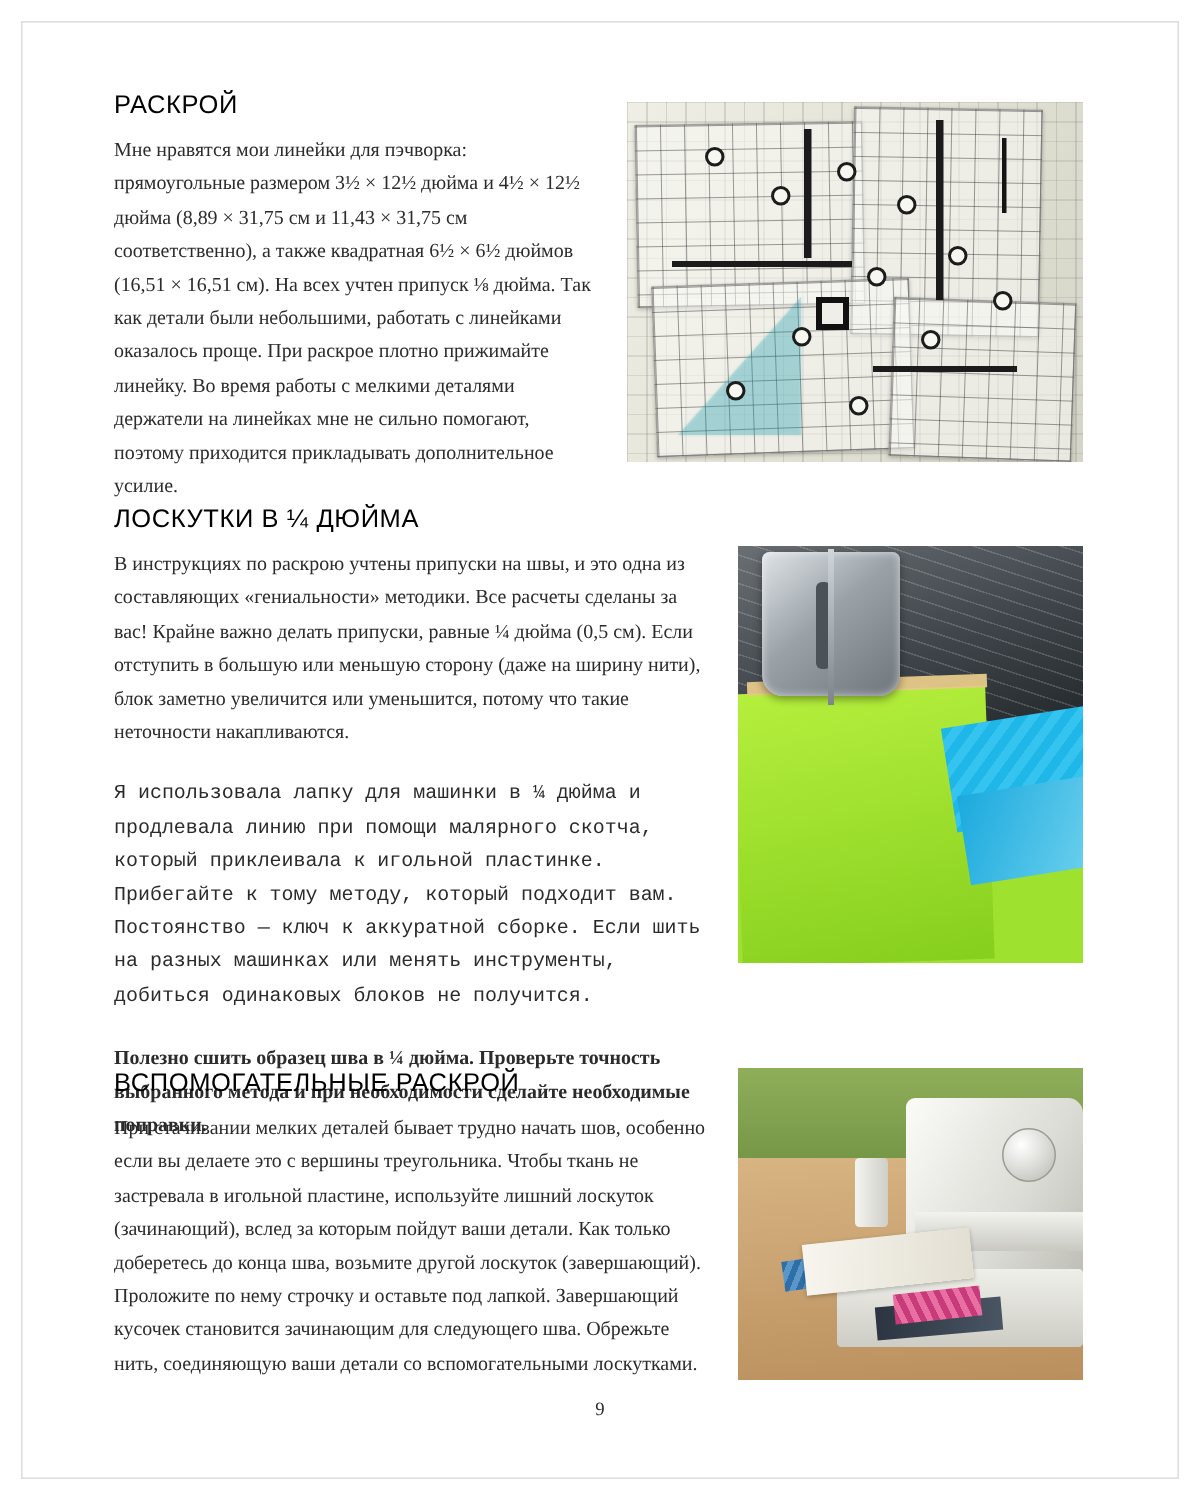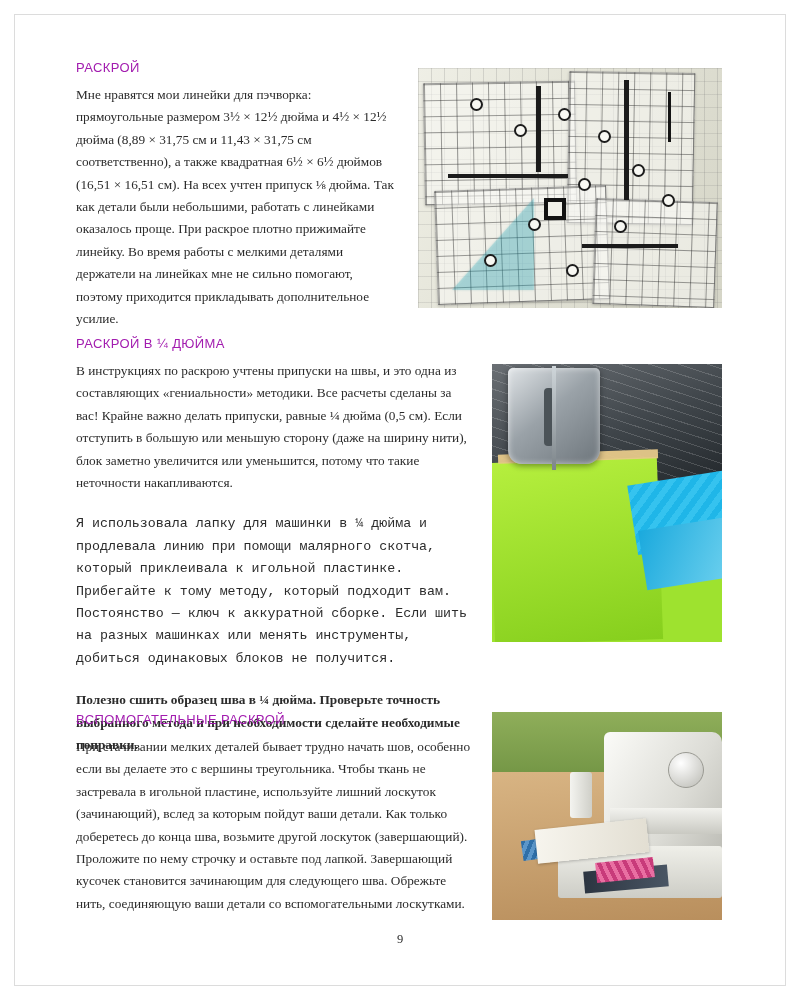--- a/index.html
+++ b/index.html
@@ -23,23 +23,23 @@
     height: 972px;
     border: 1px solid #dcdcdc;
     box-sizing: border-box;
   }
 
   
   .section {
     position: absolute;
   }
   .sec-heading {
-    color: #a21caf;
+    color: #000000;
     font-family: "Liberation Sans", sans-serif;
-    font-size: 13px;
+    font-size: 17px;
     letter-spacing: 0.4px;
     font-weight: normal;
     margin: 0 0 9px 0;
     white-space: nowrap;
   }
   .body-text {
     color: #2b2b2b;
     font-family: "Liberation Serif", serif;
     font-size: 13.3px;
     line-height: 22.4px;
@@ -318,21 +318,21 @@
     <div class="dot" style="left:244px; top:126px;"></div>
 
     <div class="blackbar" style="left:118px; top:18px; width:5px;  height:86px;"></div>
     <div class="blackbar" style="left:206px; top:12px; width:5px;  height:120px;"></div>
     <div class="blackbar" style="left:30px;  top:106px; width:120px; height:4px;"></div>
     <div class="blackbar" style="left:164px; top:176px; width:96px;  height:4px;"></div>
     <div class="dash" style="left:250px; top:24px; width:3px; height:50px;"></div>
   </div>
 
   <div class="section" id="sec-pripusk">
-    <h2 class="sec-heading">РАСКРОЙ В ¼ ДЮЙМА</h2>
+    <h2 class="sec-heading">ЛОСКУТКИ В ¼ ДЮЙМА</h2>
     <p class="body-text" style="width:396px;">В инструкциях по раскрою учтены припуски на швы, и это одна из составляющих «гениальности» методики. Все расчеты сделаны за вас! Крайне важно делать припуски, равные ¼ дюйма (0,5 см). Если отступить в большую или меньшую сторону (даже на ширину нити), блок заметно увеличится или уменьшится, потому что такие неточности накапливаются.</p>
     <p class="body-text" style="width:396px;font-family:Liberation Mono, monospace;">Я использовала лапку для машинки в ¼ дюйма и продлевала линию при помощи малярного скотча, который приклеивала к игольной пластинке. Прибегайте к тому методу, который подходит вам. Постоянство — ключ к аккуратной сборке. Если шить на разных машинках или менять инструменты, добиться одинаковых блоков не получится.</p>
     <p class="body-text" style="width:396px;font-weight:bold;">Полезно сшить образец шва в ¼ дюйма. Проверьте точность выбранного метода и при необходимости сделайте необходимые поправки.</p>
   </div>
 
   <div class="photo" id="photo-foot">
     <div class="ff-bg"></div>
     <div class="ff-plate">
       <div class="ff-plate-lines"></div>
     </div>

